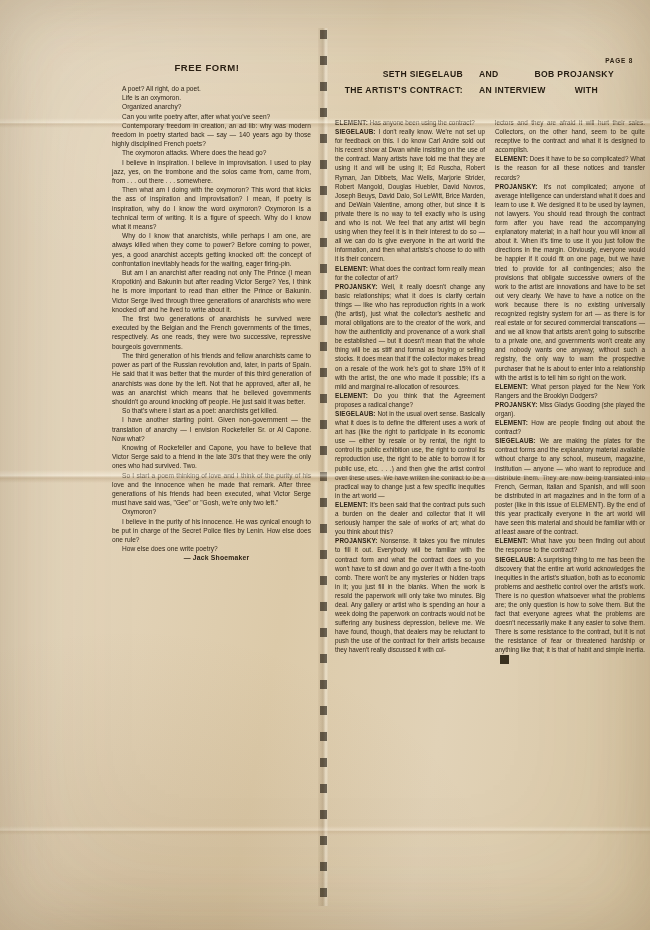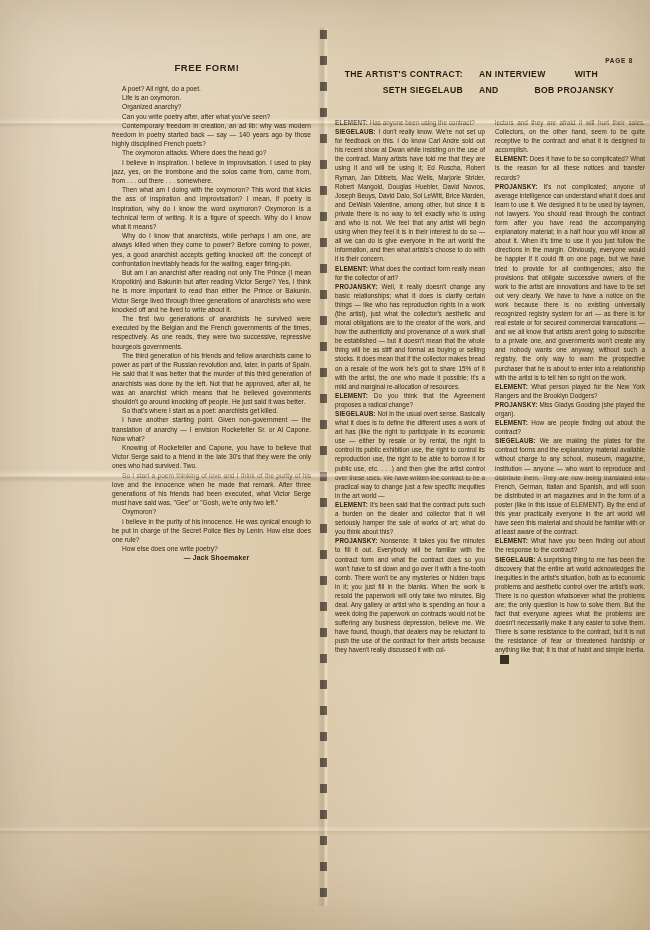--- a/index.html
+++ b/index.html
@@ -102,32 +102,32 @@
       </div>
   </div>
 
   <div id="gutter"></div>
   <div id="staples"></div>
 
   <div id="right-page">
     <div id="page-number">PAGE 8</div>
 
     <div id="headline">
+      <div class="hl-row r2">
+        <span class="a">SETH SIEGELAUB</span>
+        <span class="b">
+          <span>AND</span>
+          <span>BOB PROJANSKY</span>
+        </span>
+      </div>
       <div class="hl-row r1">
         <span class="a">THE ARTIST'S CONTRACT:</span>
         <span class="b">
           <span>AN INTERVIEW</span>
           <span>WITH</span>
-        </span>
-      </div>
-      <div class="hl-row r2">
-        <span class="a">SETH SIEGELAUB</span>
-        <span class="b">
-          <span>AND</span>
-          <span>BOB PROJANSKY</span>
         </span>
       </div>
     </div>
 
     <div id="cols">
       <div class="col" id="col1">
           <p><b>ELEMENT:</b><span> Has anyone been using the contract?</span></p>
           <p><b>SIEGELAUB:</b><span> I don't really know. We're not set up for feedback on this. I do know Carl Andre sold out his recent show at Dwan while insisting on the use of the contract. Many artists have told me that they are using it and will be using it; Ed Ruscha, Robert Ryman, Jan Dibbets, Mac Wells, Marjorie Strider, Robert Mangold, Douglas Huebler, David Novros, Joseph Beuys, David Daio, Sol LeWitt, Brice Marden, and DeWain Valentine, among other, but since it is private there is no way to tell exactly who is using and who is not. We feel that any artist will begin using when they feel it is in their interest to do so — all we can do is give everyone in the art world the information, and then what artists's choose to do with it is their concern.</span></p>
           <p><b>ELEMENT:</b><span> What does the contract form really mean for the collector of art?</span></p>
           <p><b>PROJANSKY:</b><span> Well, it really doesn't change any basic relationships; what it does is clarify certain things — like who has reproduction rights in a work (the artist), just what the collector's aesthetic and moral obligations are to the creator of the work, and how the authenticity and provenance of a work shall be established — but it doesn't mean that the whole thing will be as stiff and formal as buying or selling stocks. It does mean that if the collector makes bread on a resale of the work he's got to share 15% of it with the artist, the one who made it possible; it's a mild and marginal re-allocation of resources.</span></p>

